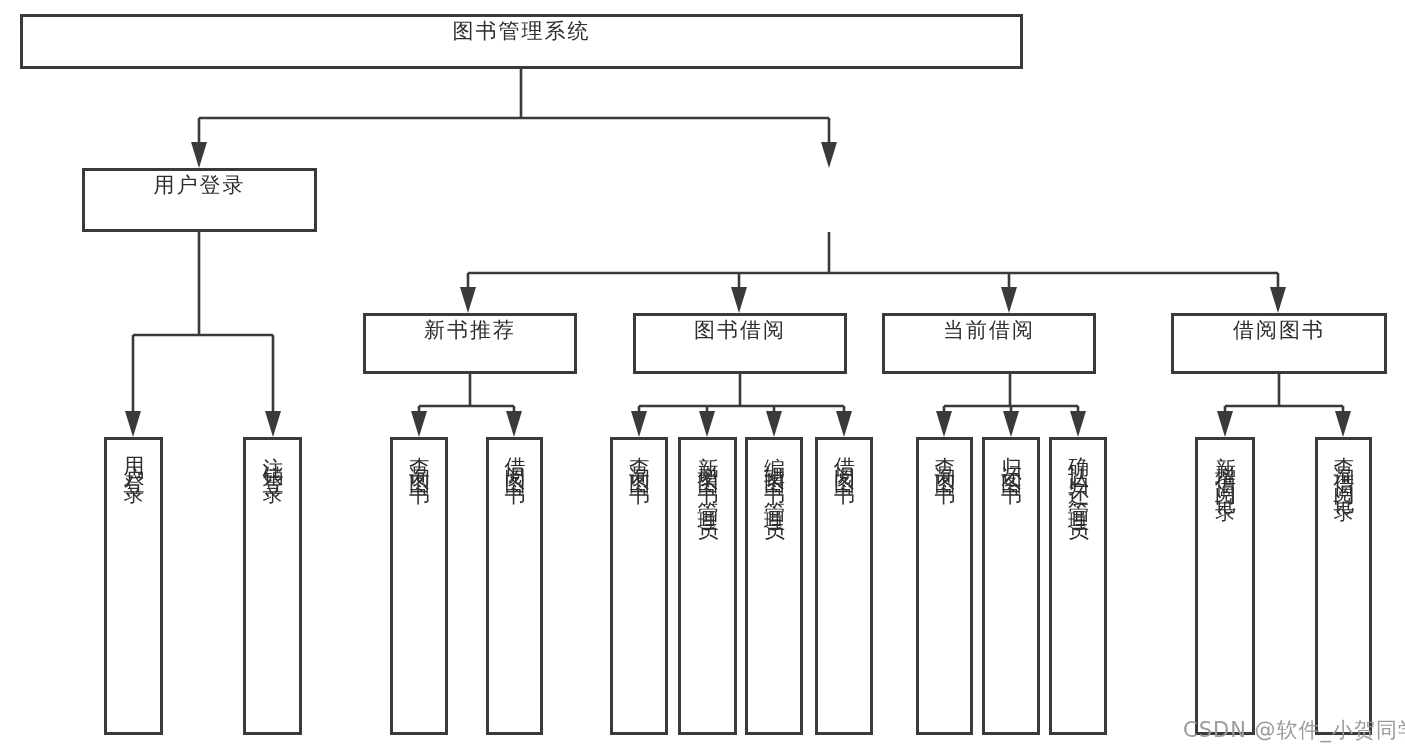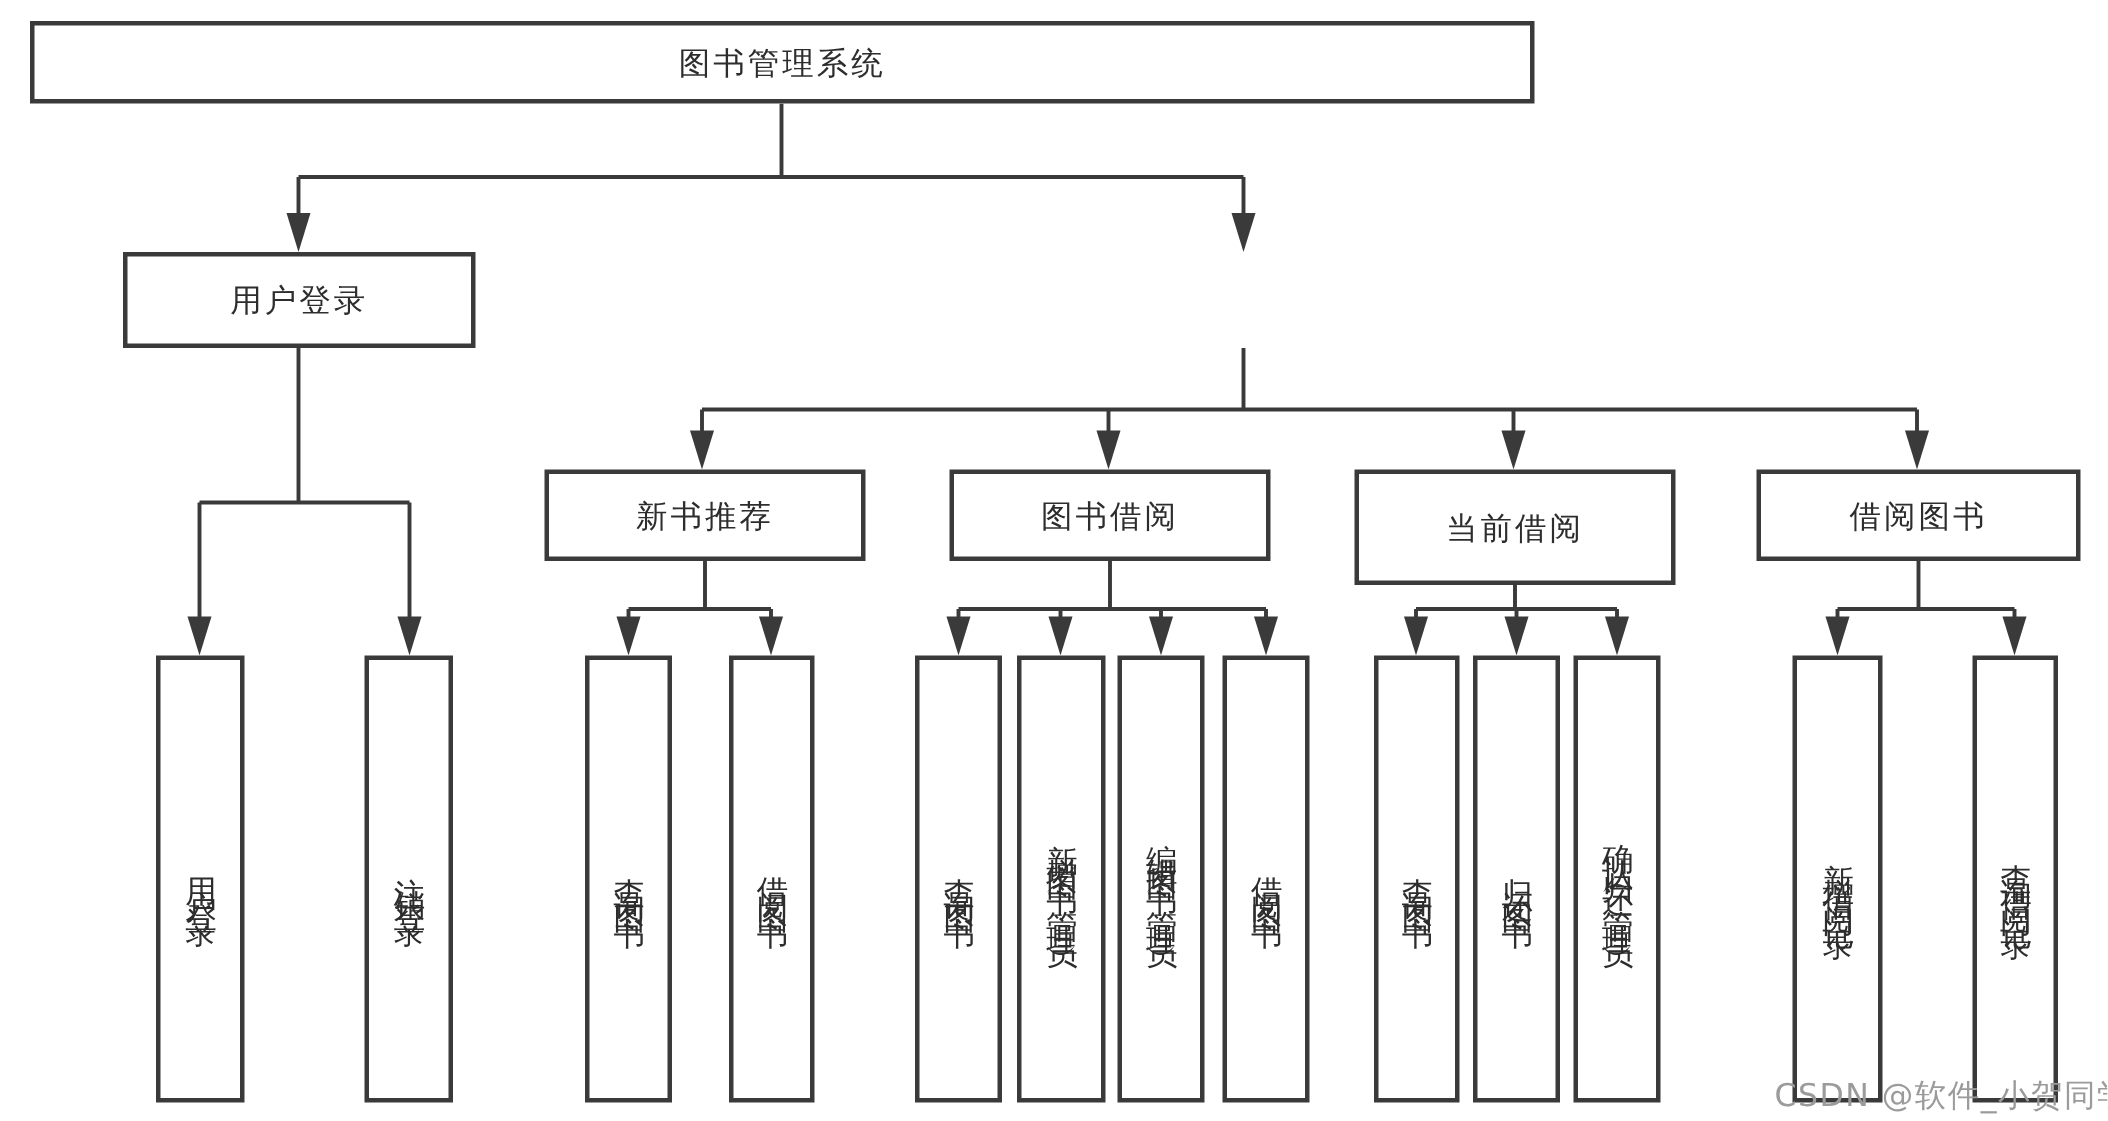--- a/index.html
+++ b/index.html
@@ -11,21 +11,20 @@
     color:#2d2d2d;
     overflow:hidden;
   }
   .connectors{position:absolute;left:0;top:0;width:1405px;height:747px;}
   .box{
     position:absolute;
     box-sizing:border-box;
     border:3px solid #3a3a3a;
     background:#ffffff;
     display:flex;
-    align-items:center;
     justify-content:center;
     font-size:21px;
     letter-spacing:2px;
     color:#2d2d2d;
   }
   .leaf span{
     writing-mode:vertical-rl;
     text-orientation:mixed;
     letter-spacing:9px;
     font-size:21px;
@@ -93,21 +92,21 @@
   <div class="box" style="left:82px;top:168px;width:235px;height:64px">
     <span>用户登录</span>
   </div>
 
   <div class="box" style="left:633px;top:313px;width:214px;height:61px">
     <span>图书借阅</span>
   </div>
   <div class="box" style="left:363px;top:313px;width:214px;height:61px">
     <span>新书推荐</span>
   </div>
-  <div class="box" style="left:903px;top:313px;width:214px;height:77px">
+  <div class="box" style="left:882px;top:313px;width:214px;height:61px">
     <span>当前借阅</span>
   </div>
   <div class="box" style="left:1171px;top:313px;width:216px;height:61px">
     <span>借阅图书</span>
   </div>
 
   <div class="box leaf" style="left:104px;top:437px;width:59px;height:298px">
     <span>用户登录</span>
   </div>
   <div class="box leaf" style="left:243px;top:437px;width:59px;height:298px">

